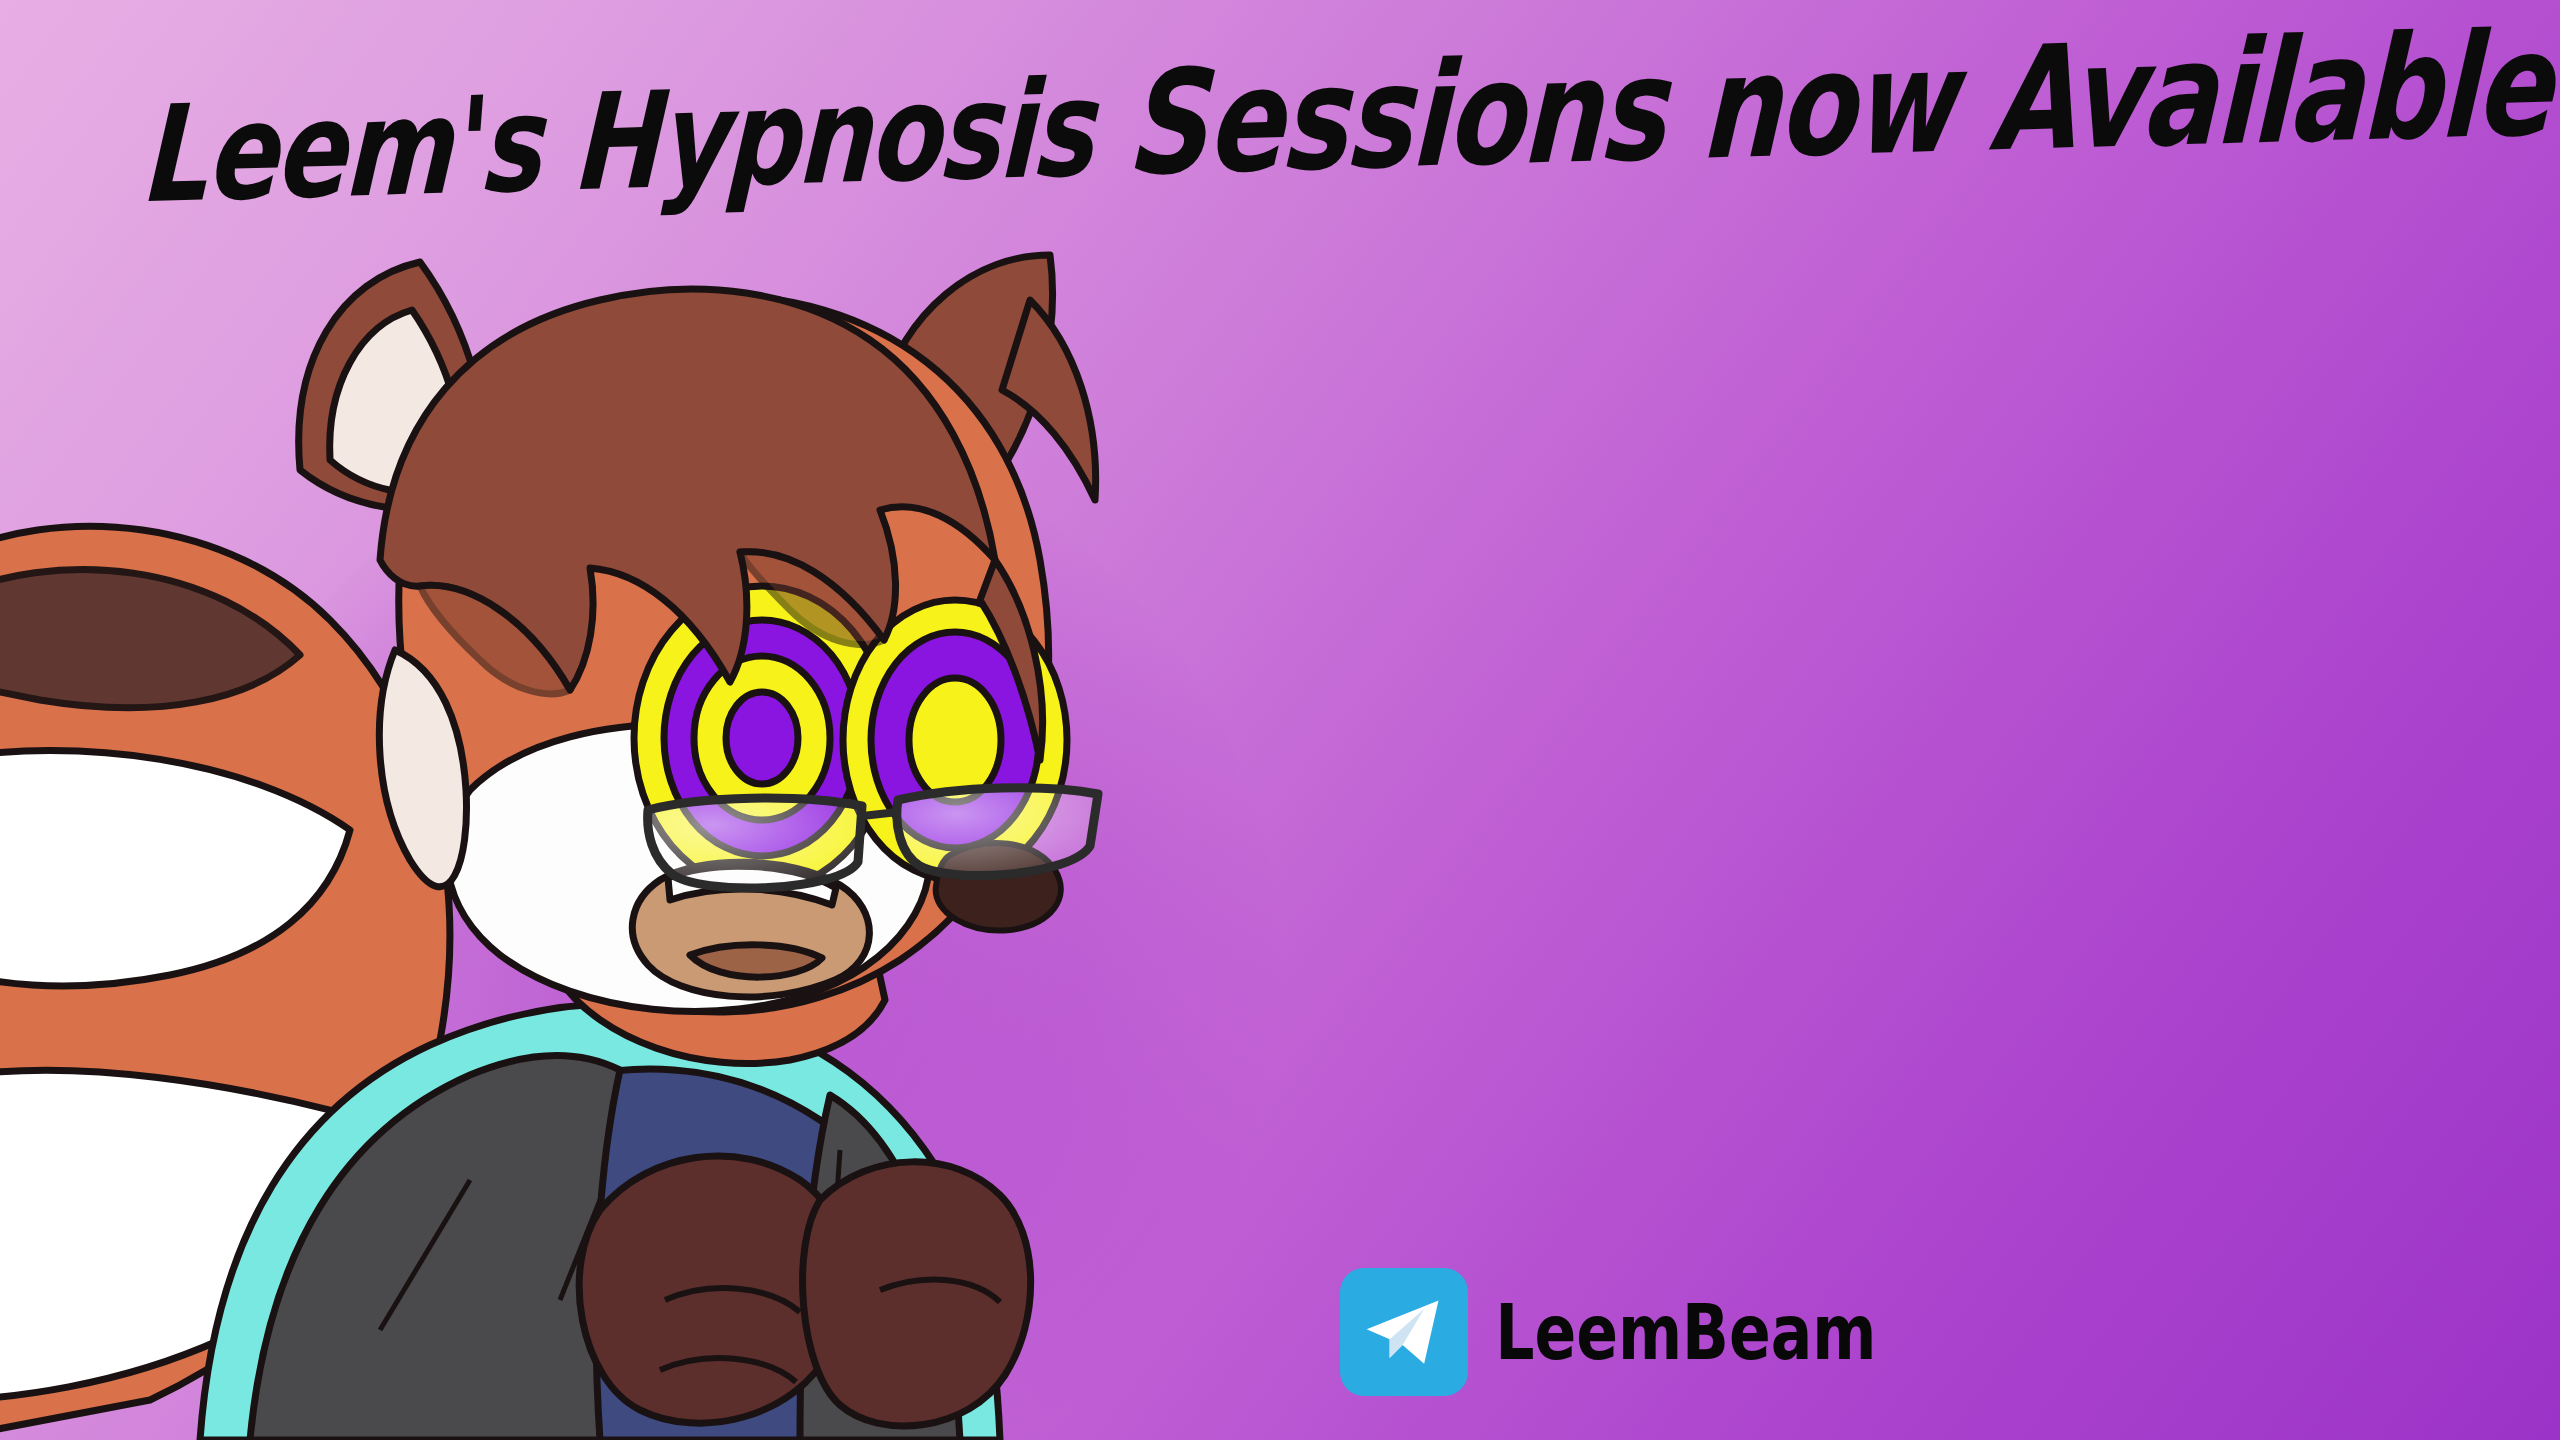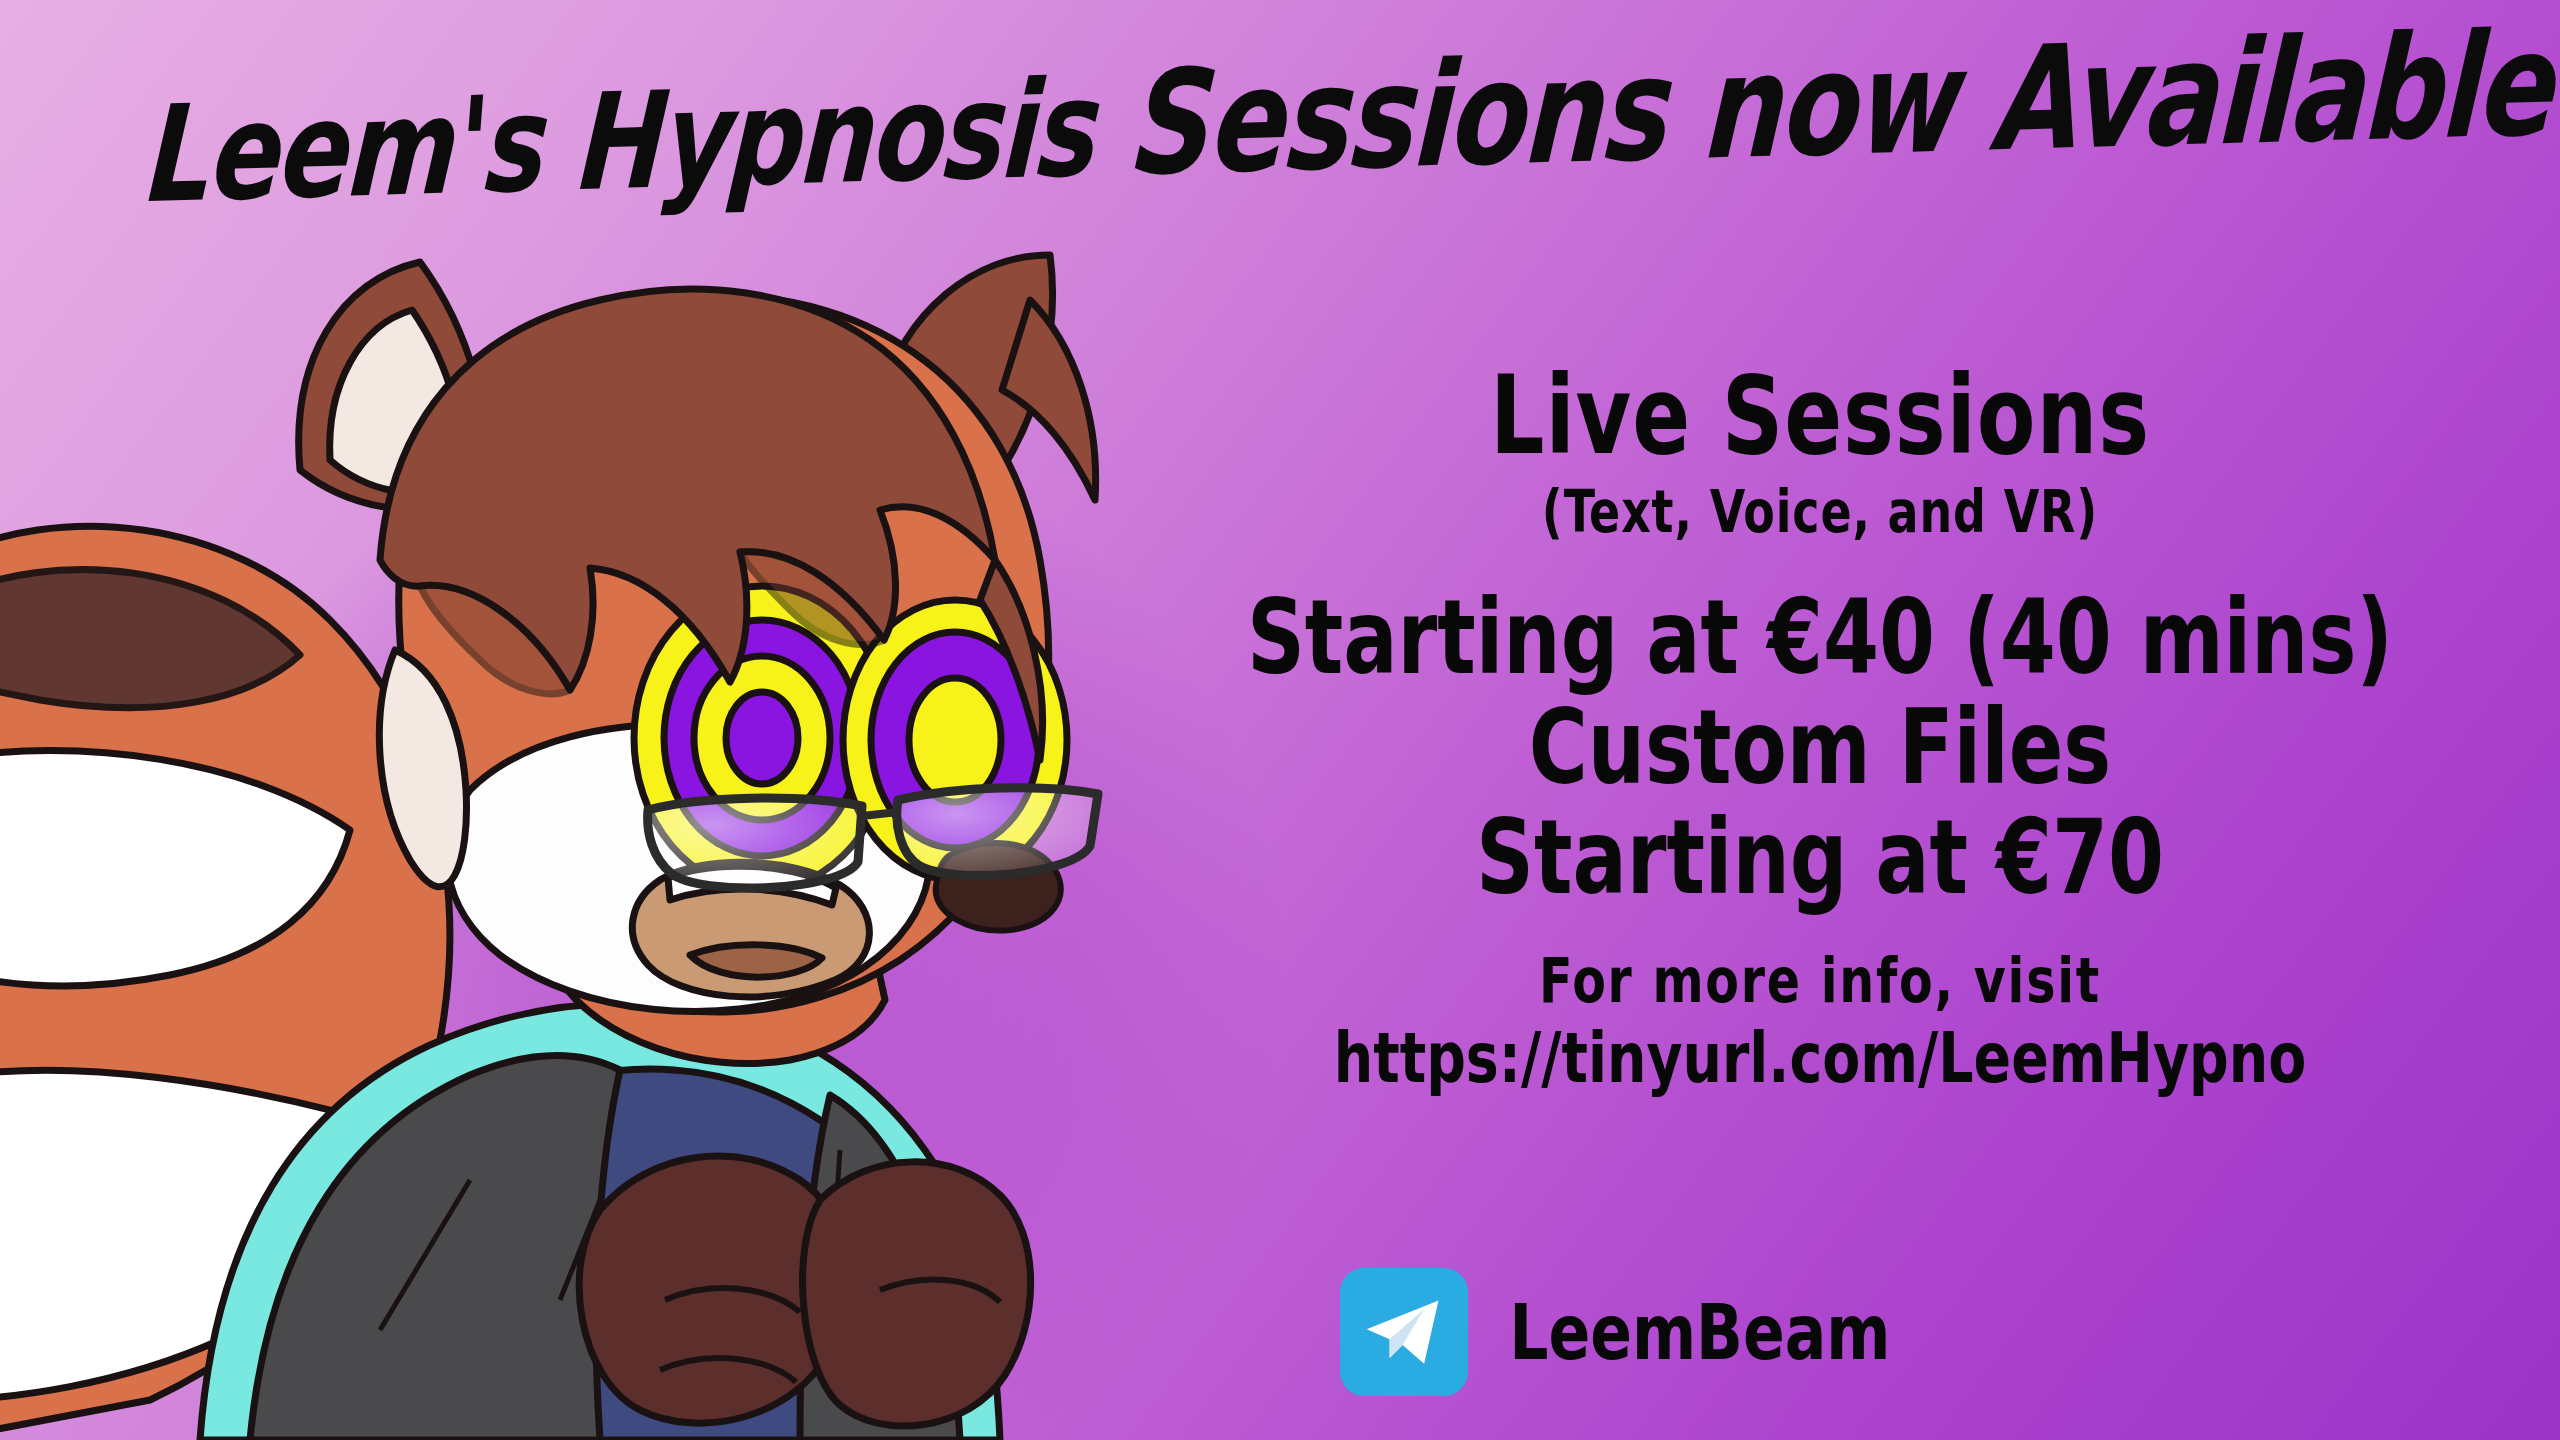--- a/index.html
+++ b/index.html
@@ -79,21 +79,21 @@
 
   
   .socials {
     position: absolute;
     left: 1340px;
     top: 1268px;
     display: flex;
     align-items: center;
     gap: 26px;
   }
-  .social-item { display: flex; align-items: center; gap: 20px; }
+  .social-item { display: flex; align-items: center; gap: 6px; }
   .social-badge {
     width: 128px; height: 128px;
     border-radius: 24px;
     display: flex; align-items: center; justify-content: center;
     flex: 0 0 auto;
   }
   .social-label {
     font-family: "DejaVu Sans Condensed", "Liberation Sans Narrow", "Liberation Sans", sans-serif;
     font-weight: 700;
     font-size: 76px;
@@ -232,29 +232,20 @@
         <path d="M 880 1290 C 925 1272 975 1278 1000 1302" fill="none" stroke="#1a1212" stroke-width="6"></path>
       </g>
 
     </g>
   </svg>
 
   <div class="headline">
     <span class="seg-a">Leem's Hypnosis</span><span class="seg-b"> Sessions now Available!</span>
   </div>
 
-  <div class="copy">
-    <div class="line l-live">Live Sessions</div>
-    <div class="line l-modes">(Text, Voice, and VR)</div>
-    <div class="line l-price1">Starting at €40 (40 mins)</div>
-    <div class="line l-custom">Custom Files</div>
-    <div class="line l-price2">Starting at €70</div>
-    <div class="line l-info">For more info, visit</div>
-    <div class="line l-url">https://tinyurl.com/LeemHypno</div>
-  </div>
 
   <div class="socials">
 
     <div class="social-item">
       <div class="social-badge" style="background:#2aabe2;">
         <svg width="92" height="92" viewBox="0 0 64 64">
           <path d="M6 30 L56 10 L46 54 L31 41 L22 50 L22 37 Z" fill="#ffffff"></path>
           <path d="M22 37 L46 16 L31 41 L22 50 Z" fill="#cfe4f2"></path>
         </svg>
       </div>

